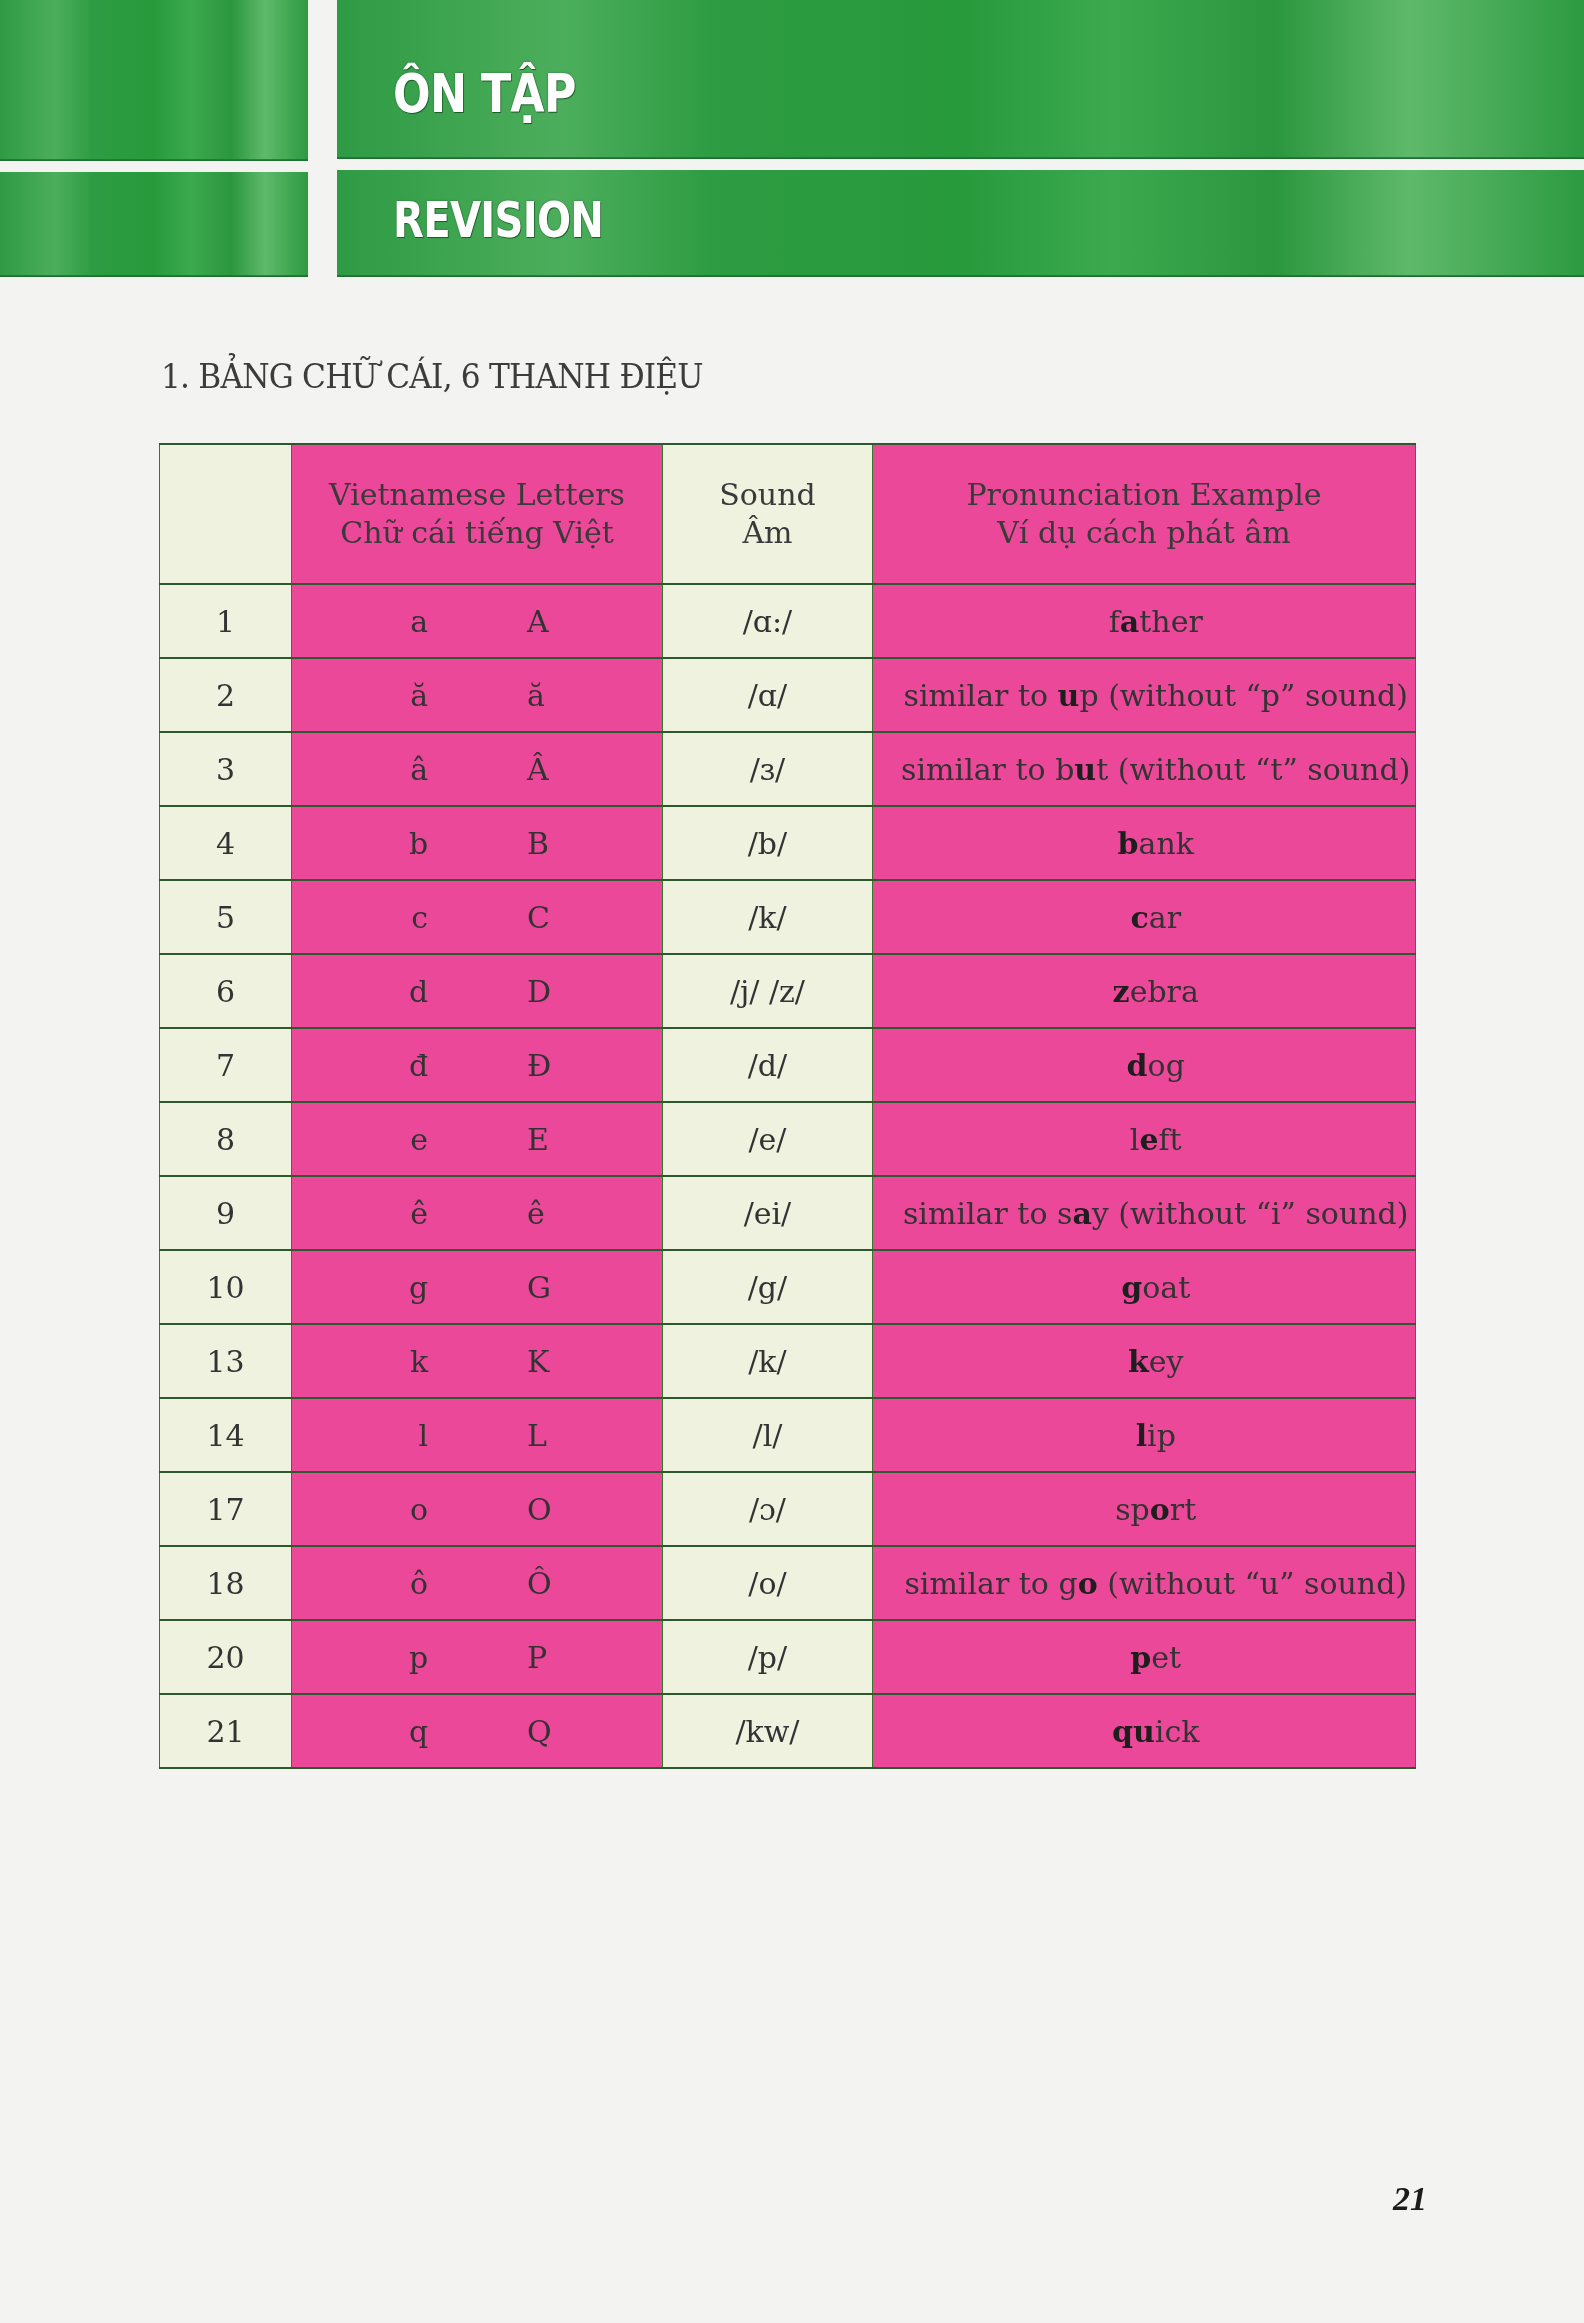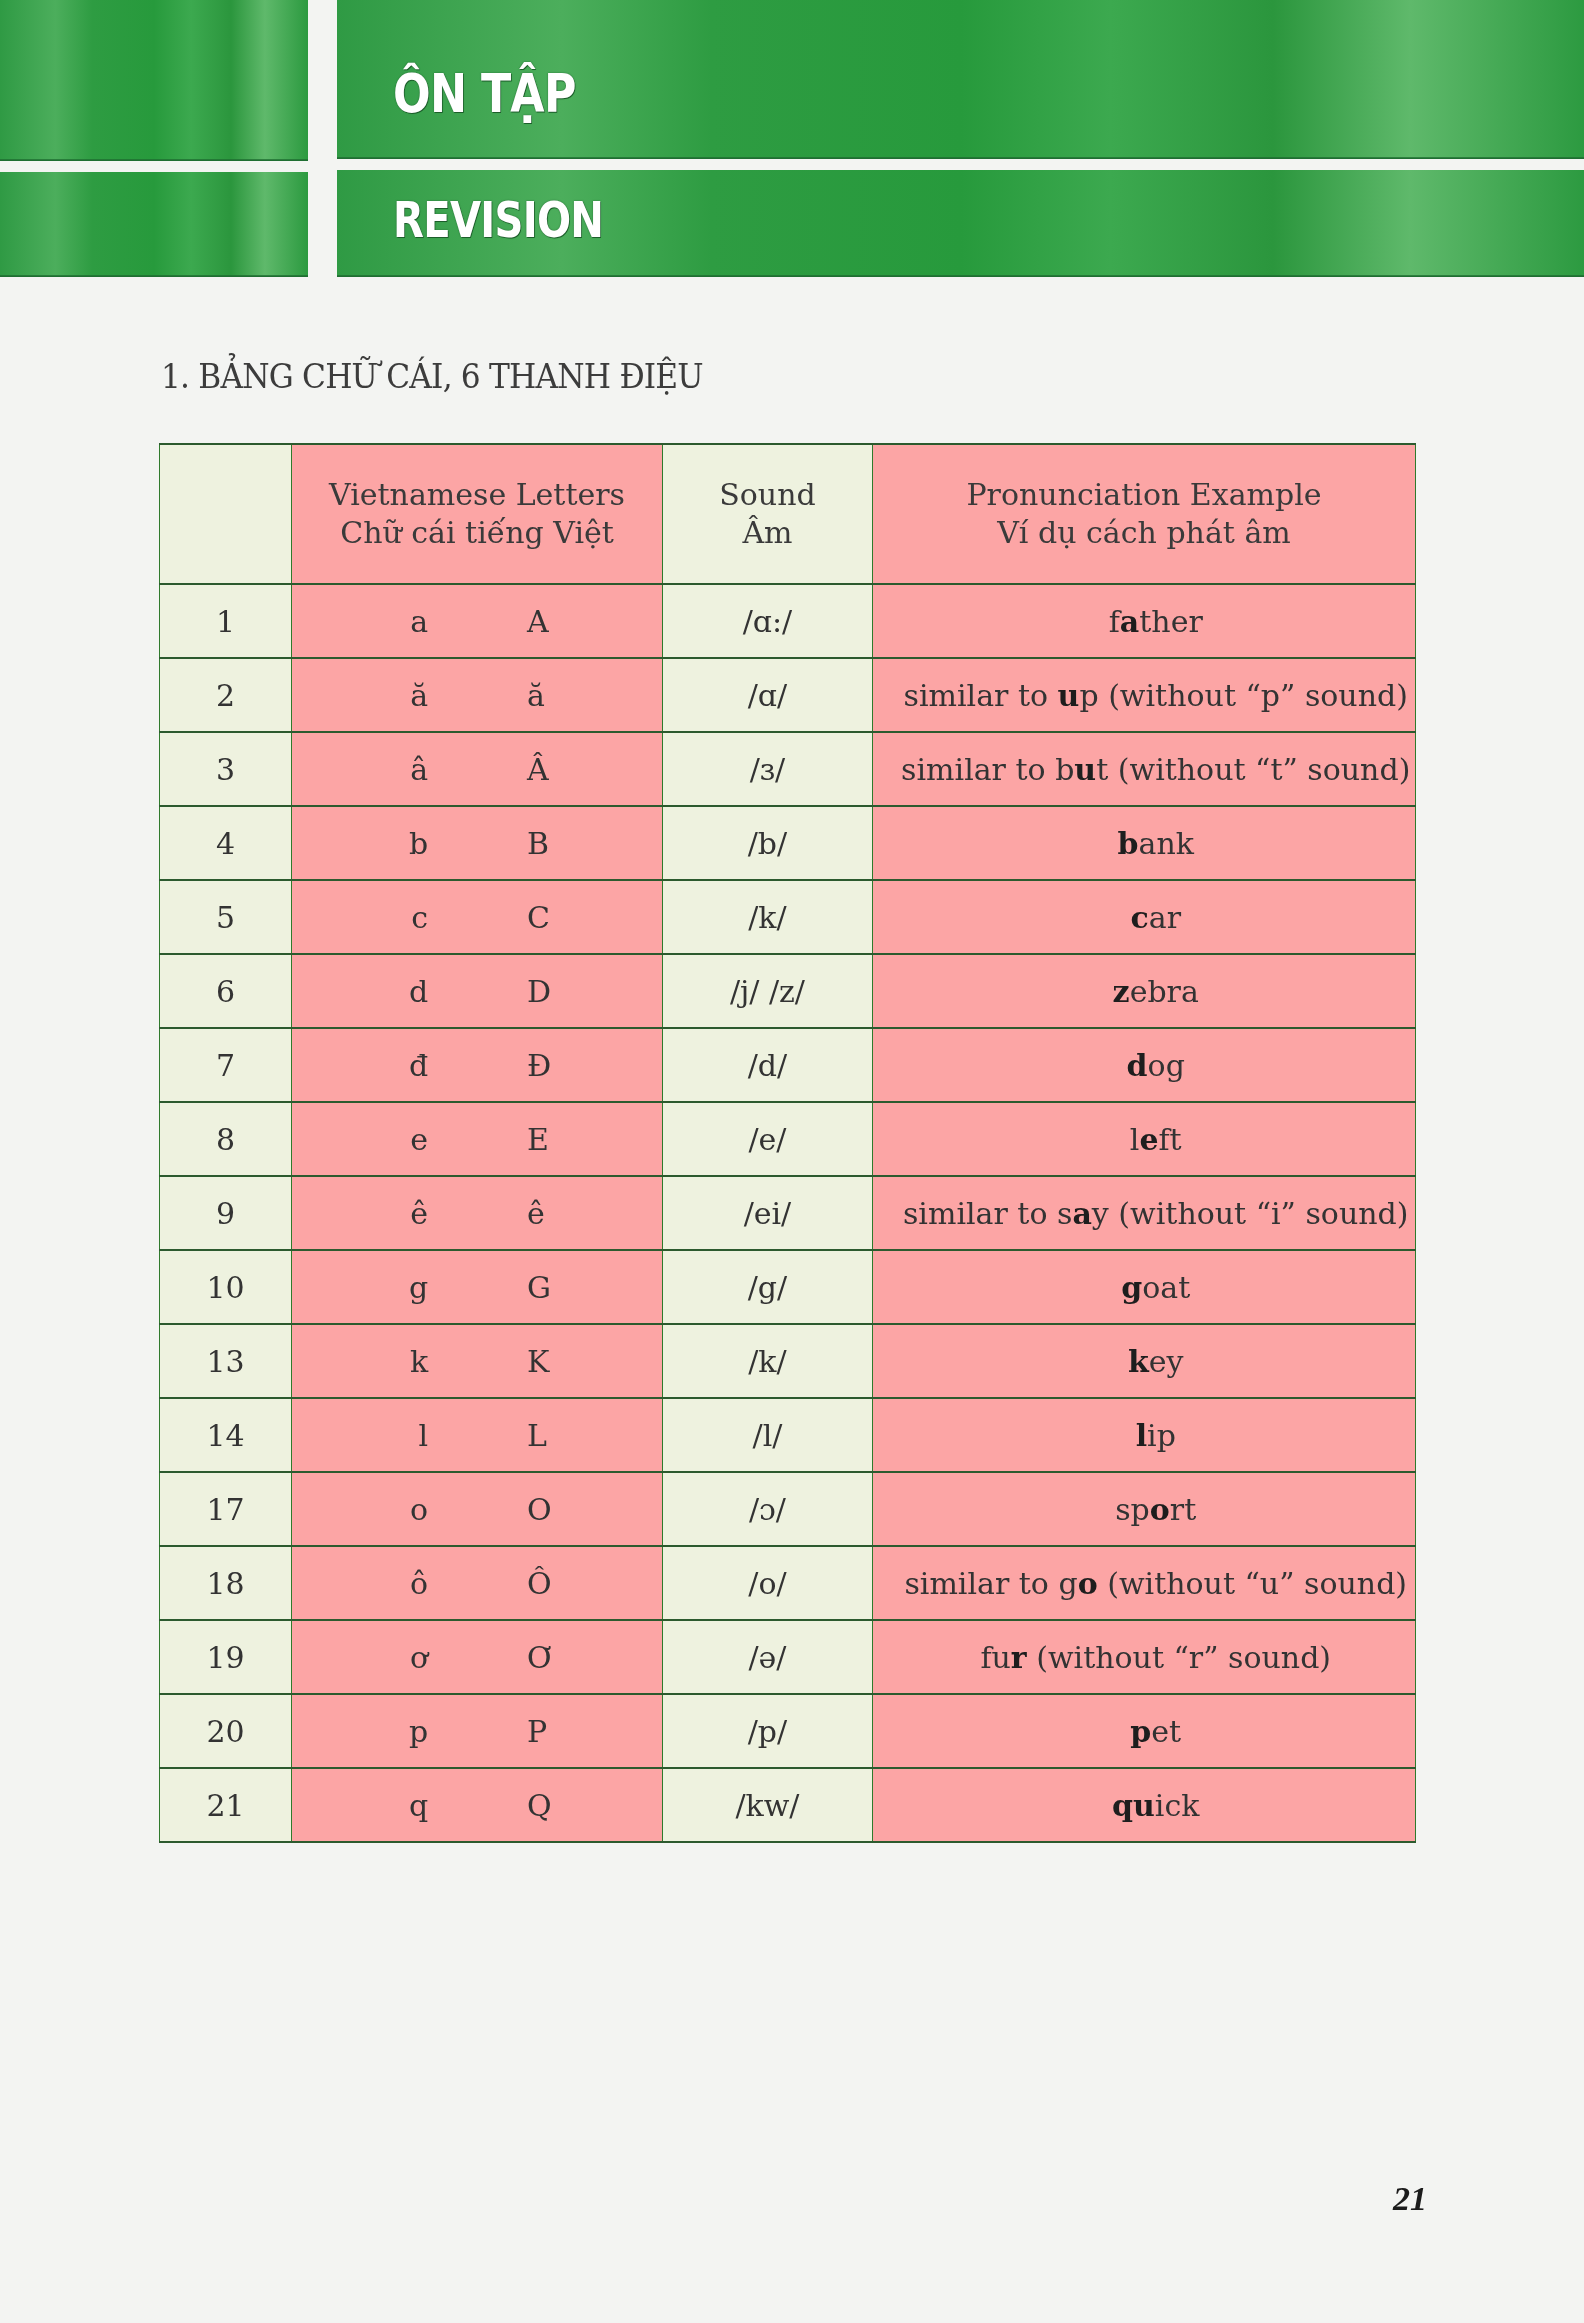--- a/index.html
+++ b/index.html
@@ -34,21 +34,21 @@
   }
   .section-heading {
     position:absolute; left:161px; top:356px;
     font-family:"DejaVu Serif", serif; font-size:34px; color:#3c3c3c;
     letter-spacing:-0.9px; transform:scaleX(0.92); transform-origin:left center;
   }
   table.alphabet {
     position:absolute; left:159px; top:443px;
     width:1257px;
     border-collapse:collapse;
-    background:#fca5a5;
+    background:#ec4899;
   }
   table.alphabet td, table.alphabet th {
     border:2.7px solid #2c5a2e;
     border-left:1.8px solid #2f7a2c;
     border-right:1.8px solid #2f7a2c;
     padding:0;
     font-weight:normal;
   }
   table.alphabet thead th {
     height:138px; font-size:30px; color:#3a3a3a; line-height:38px;
@@ -224,29 +224,20 @@
       <tr>
         <td class="c-num num">18</td>
         <td class="c-let let">
           <span class="lo">ô</span>
           <span class="up">Ô</span>
         </td>
         <td class="c-snd snd">/o/</td>
         <td class="c-ex ex"><span>similar to g</span><b>o</b><span> (without “u” sound)</span></td>
       </tr>
       <tr>
-        <td class="c-num num">19</td>
-        <td class="c-let let">
-          <span class="lo">ơ</span>
-          <span class="up">Ơ</span>
-        </td>
-        <td class="c-snd snd">/ə/</td>
-        <td class="c-ex ex"><span>fu</span><b>r</b><span> (without “r” sound)</span></td>
-      </tr>
-      <tr>
         <td class="c-num num">20</td>
         <td class="c-let let">
           <span class="lo">p</span>
           <span class="up">P</span>
         </td>
         <td class="c-snd snd">/p/</td>
         <td class="c-ex ex"><span></span><b>p</b><span>et</span></td>
       </tr>
       <tr>
         <td class="c-num num">21</td>

